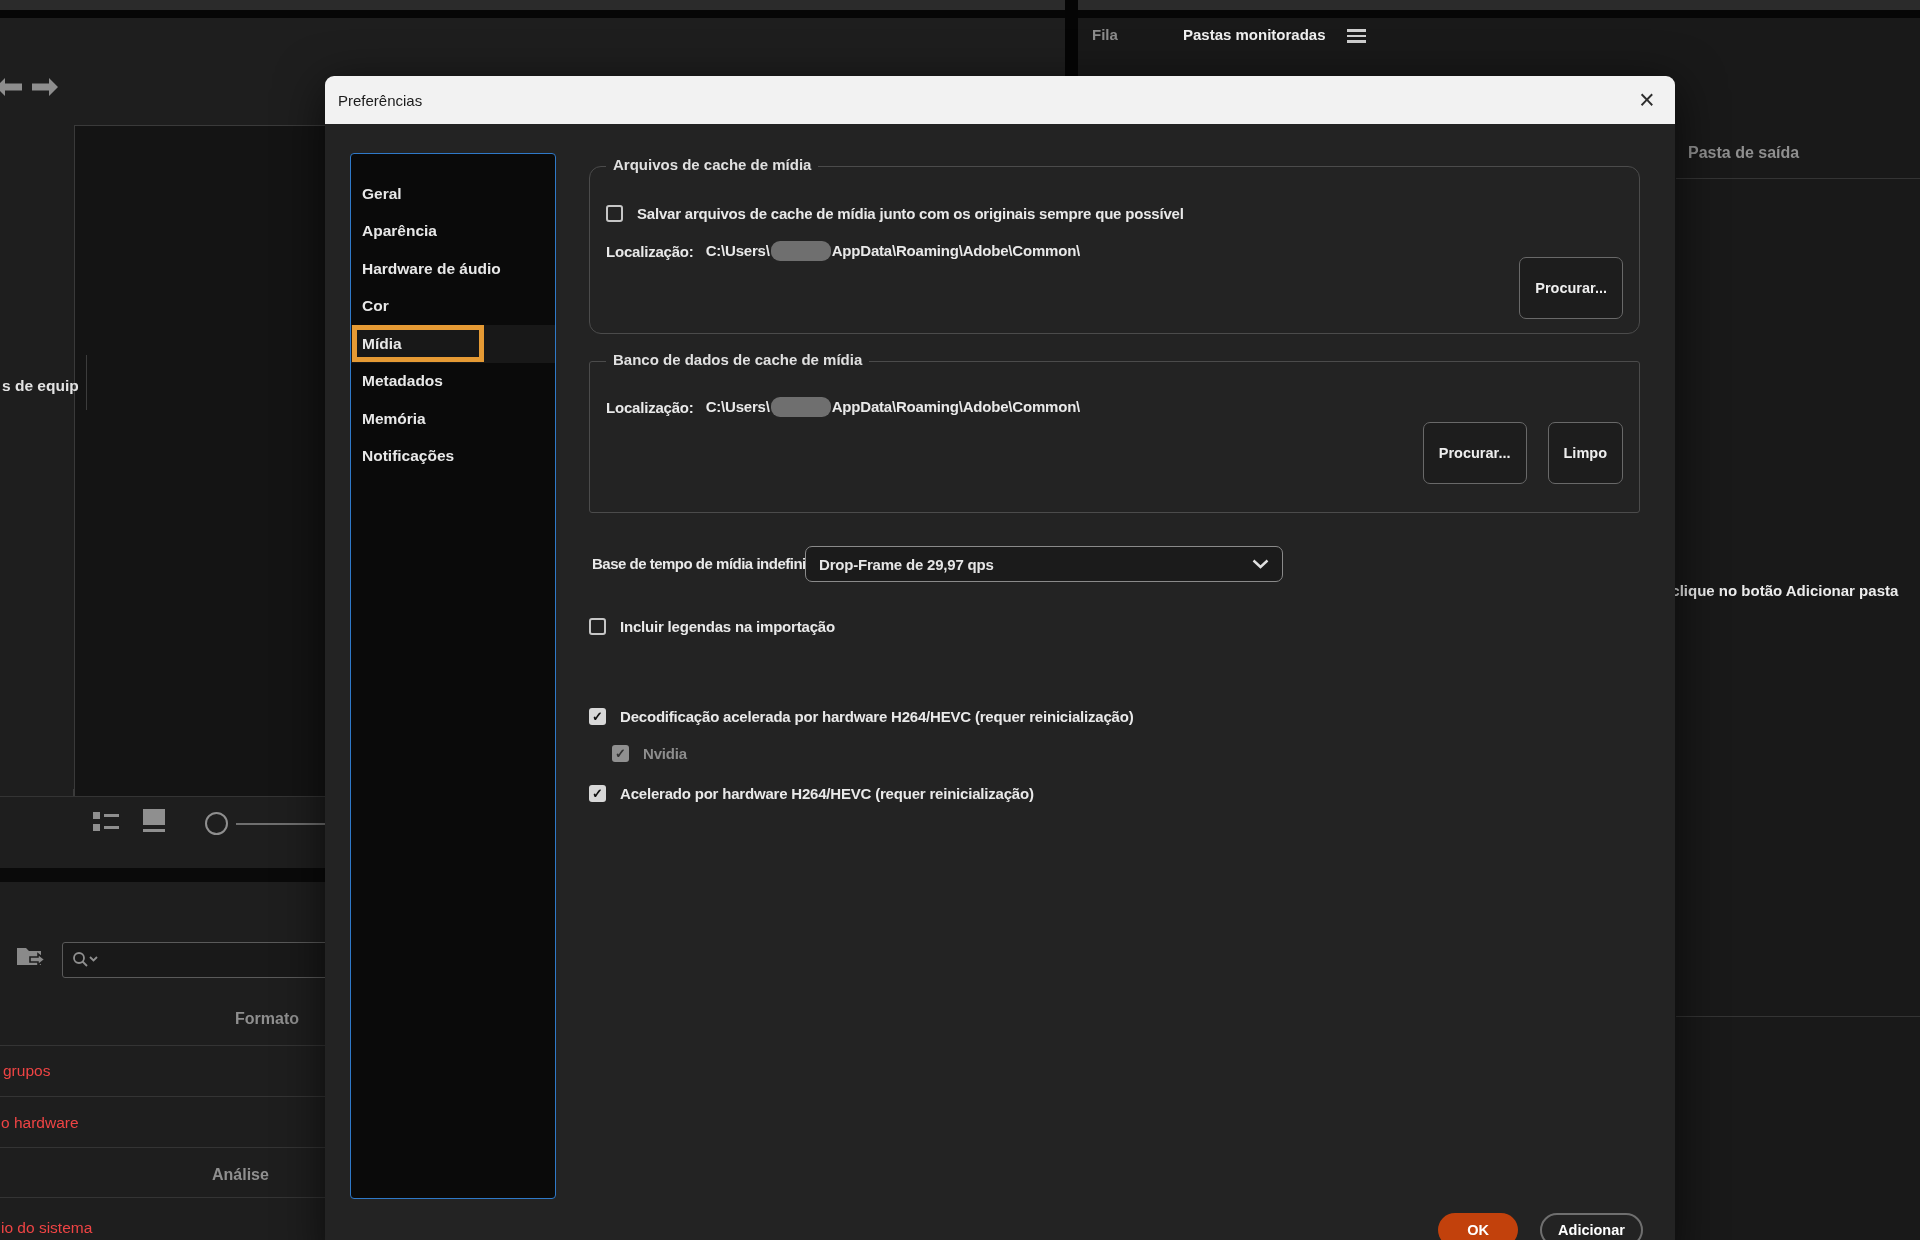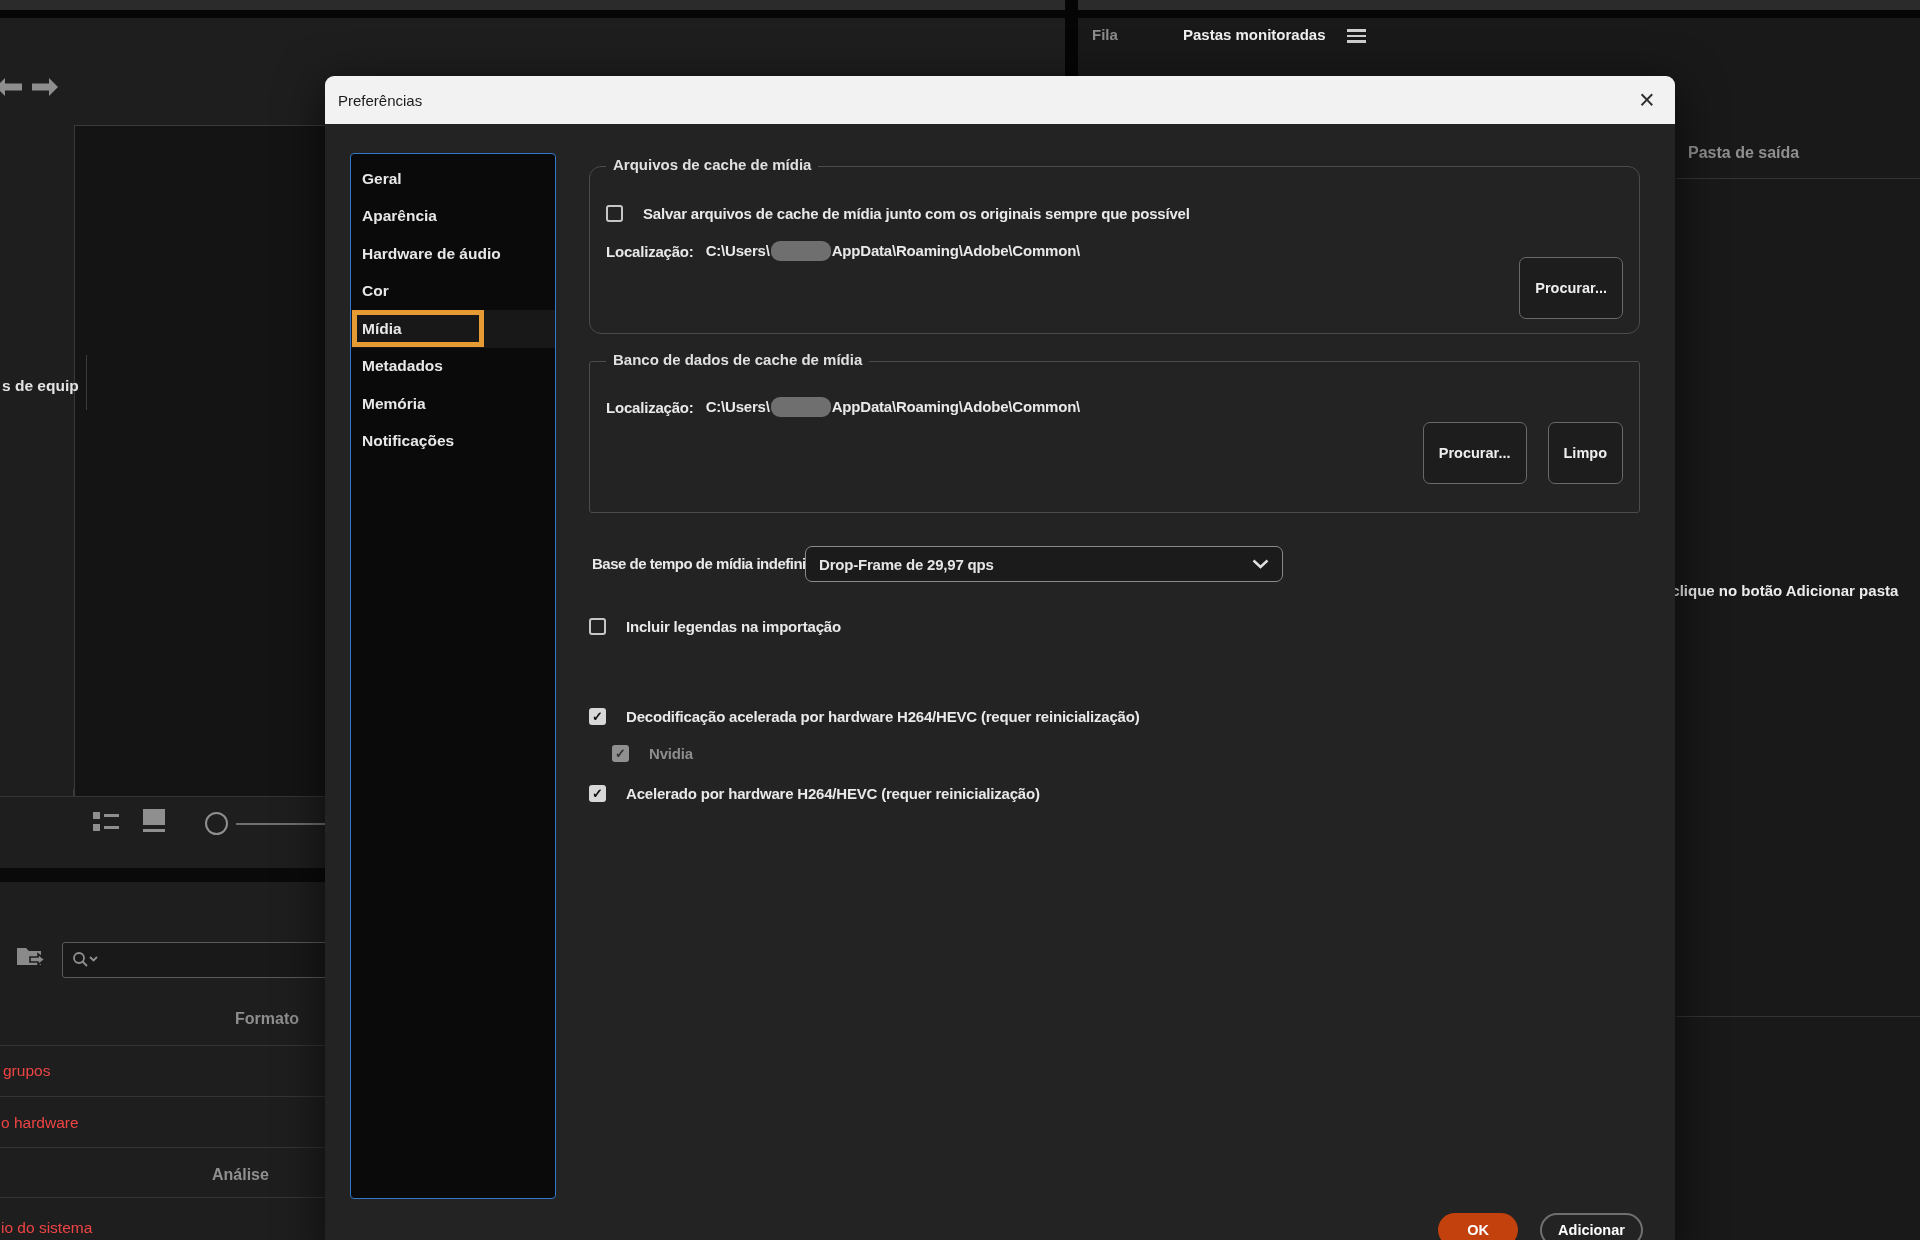--- a/index.html
+++ b/index.html
@@ -52,34 +52,34 @@
   
   .dialog{left:325px;top:45px;width:1350px;height:1187px;background:#232323;
           border-radius:9px;box-shadow:0 10px 48px rgba(0,0,0,.65);z-index:10;margin-top:31px;}
   .titlebar{left:0;top:0;width:1350px;height:48px;background:#f2f2f2;
             border-radius:9px 9px 0 0;display:flex;align-items:center;}
   .titlebar .t{margin-left:13px;font-size:15px;font-weight:500;color:#1c1c1c;}
   .close-btn{position:absolute;right:8px;top:0;width:40px;height:48px;display:flex;
              align-items:center;justify-content:center;font-size:27px;color:#2e2e2e;font-weight:400;cursor:default;}
 
   .sidebar{left:25px;top:77px;width:206px;height:1046px;background:#0a0a0a;
-           border:1px solid #2f79c8;border-radius:4px;box-sizing:border-box;padding-top:6px;}
+           border:1px solid #2f79c8;border-radius:4px;box-sizing:border-box;padding-top:21px;}
   .side-item{position:relative;height:37.5px;display:flex;align-items:center;
              padding-left:11px;font-size:15.5px;font-weight:600;color:#e8e8e8;}
   .side-item.selected{background:#181818;}
   .orange-frame{position:absolute;left:1px;top:0;width:132px;height:37px;
                 border:5px solid #E59A34;box-sizing:border-box;}
 
   .groupbox{border:1px solid #4b4b4b;border-radius:3px;}
   .legend{position:absolute;top:-11px;left:16px;background:#232323;padding:0 7px;
           font-size:15px;font-weight:600;color:#e0e0e0;white-space:nowrap;}
   .g1{left:264px;top:90px;width:1049px;height:166px;border-radius:12px;}
   .g2{left:264px;top:285px;width:1049px;height:150px;}
 
-  .cb-row{display:flex;align-items:center;gap:20px;height:22px;white-space:nowrap;}
+  .cb-row{display:flex;align-items:center;gap:14px;height:22px;white-space:nowrap;}
   .cb{width:17px;height:17px;border-radius:3px;box-sizing:border-box;flex:none;}
   .cb.unchecked{border:2px solid #c6c6c6;background:transparent;}
   .cb.checked{background:#d8d8d8;color:#101010;display:flex;align-items:center;
               justify-content:center;font-size:13px;font-weight:700;}
   .cb.dim{background:#909090;color:#333;}
   .lbl{font-size:15px;font-weight:600;color:#e9e9e9;letter-spacing:-0.2px;}
   .lbl.dim{color:#8d8d8d;}
 
   .loc-row{display:flex;align-items:center;gap:12px;height:22px;white-space:nowrap;}
   .redact{display:inline-block;width:60px;height:20px;background:#6f6f6f;

